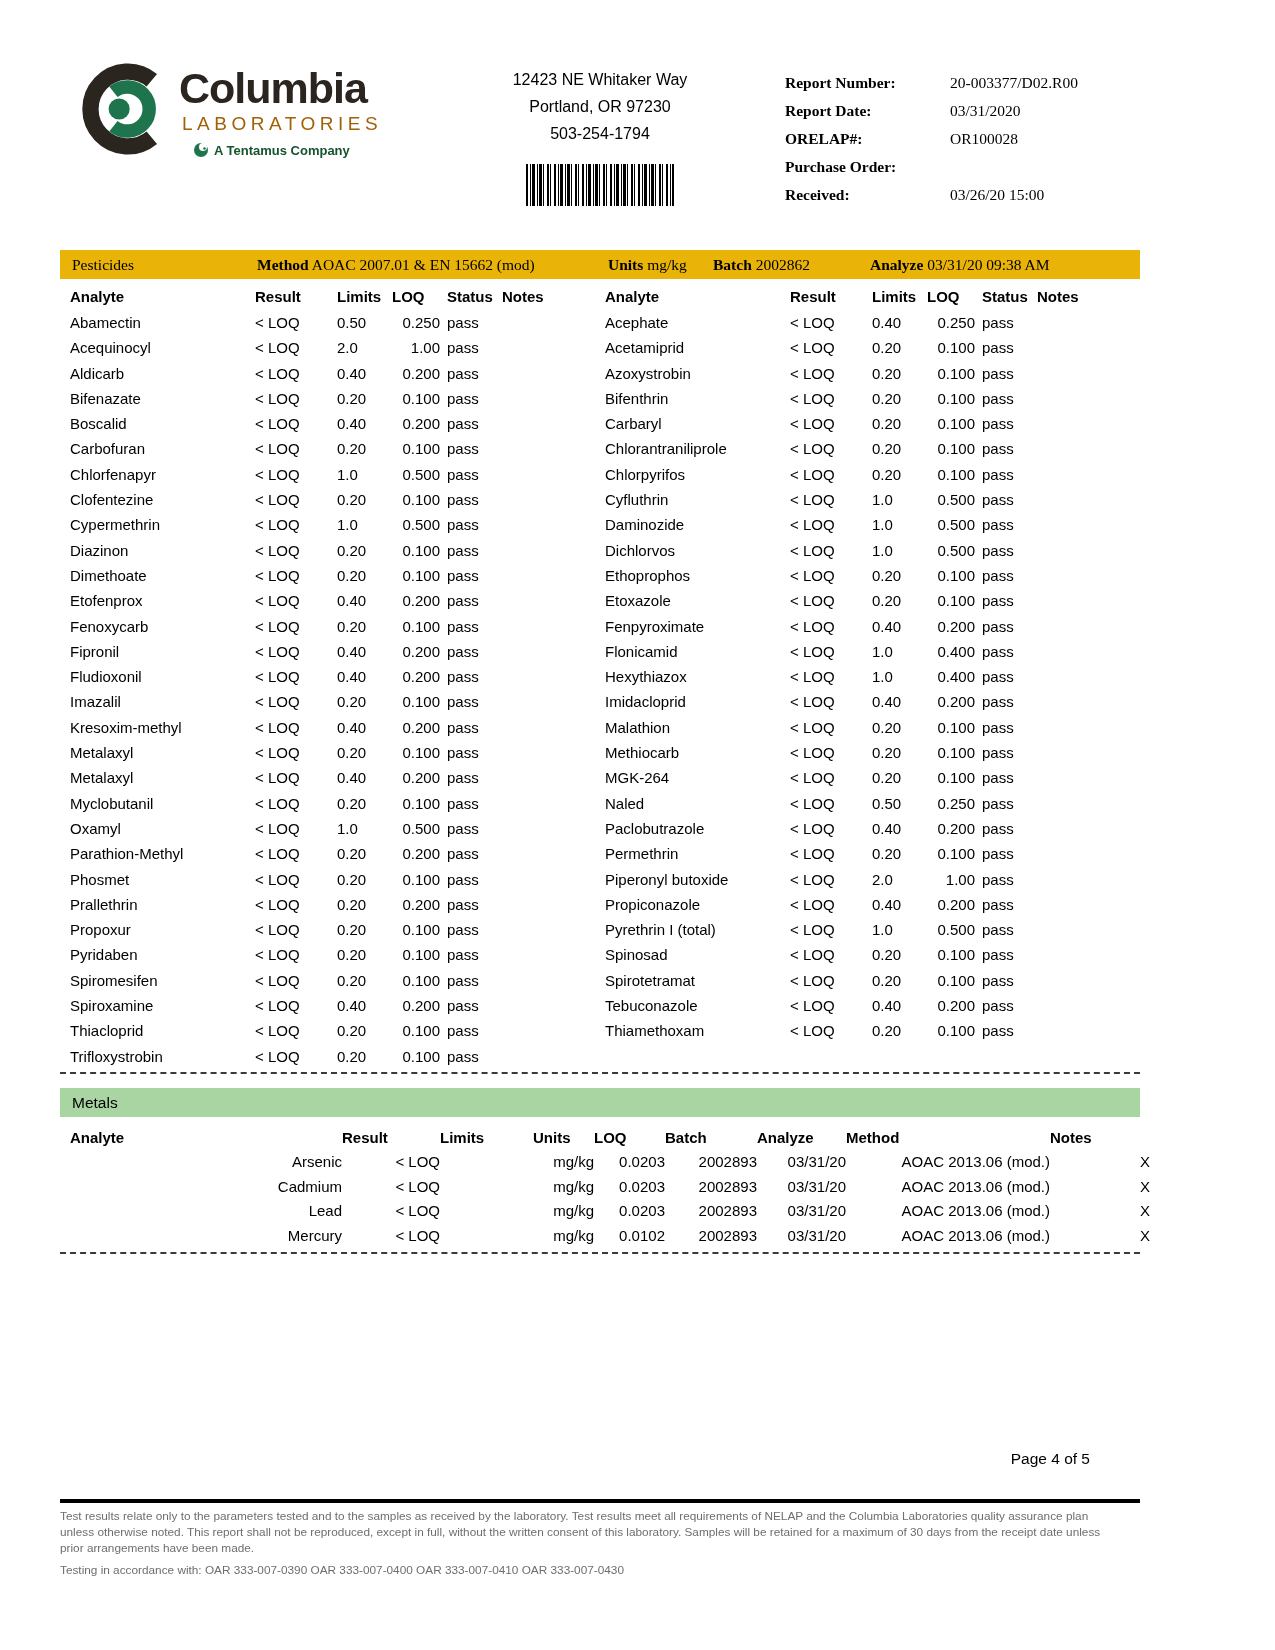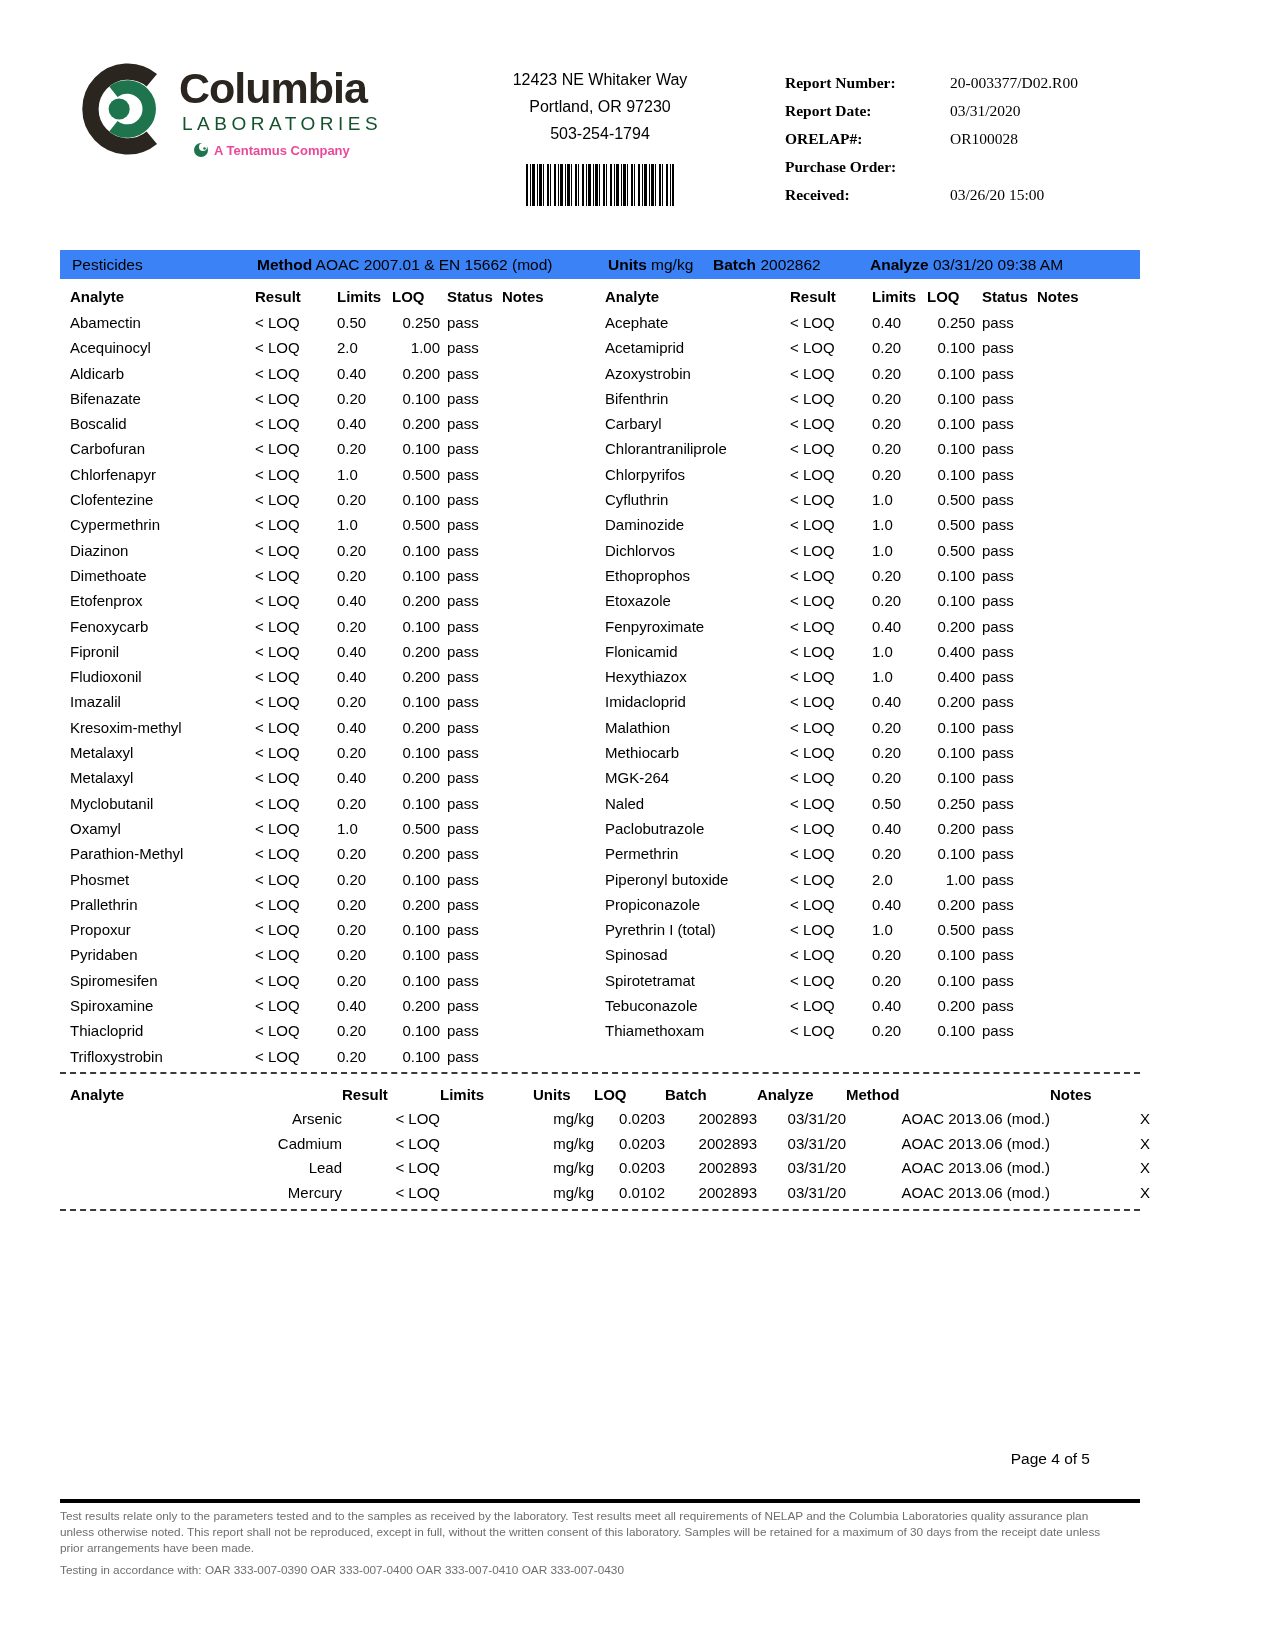--- a/index.html
+++ b/index.html
@@ -8,22 +8,22 @@
     position:relative; width:1275px; height:1650px; background:#fff;
     font-family:"Liberation Sans","DejaVu Sans",sans-serif; color:#000; overflow:hidden;
   }
 
   
   .header { position:absolute; top:60px; left:75px; right:85px; display:flex;justify-content:center; }
   .logo-block { width:355px; display:flex; }
   .logo-mark { width:96px; height:98px; flex:0 0 auto; }
   .logo-text { margin-left:8px; margin-top:6px; }
   .brand { font-size:43px; font-weight:bold; color:#2b2520; letter-spacing:-1px; line-height:1.05; }
-  .labs { font-size:19px; letter-spacing:4.5px; color:#14532d; margin-top:2px; margin-left:3px; }
-  .tagline { display:flex; align-items:center; font-size:13px; font-weight:bold; color:#ec4899; margin-top:7px; margin-left:14px; }
+  .labs { font-size:19px; letter-spacing:4.5px; color:#a16207; margin-top:2px; margin-left:3px; }
+  .tagline { display:flex; align-items:center; font-size:13px; font-weight:bold; color:#14532d; margin-top:7px; margin-left:14px; }
   .tagline svg { margin-right:5px; }
   .center-block { width:290px; margin-left:25px; text-align:center; font-size:16px; line-height:27px; margin-top:6px; }
   .barcode { width:148px; height:42px; margin:17px auto 0;
     background:repeating-linear-gradient(90deg,
       #000 0 2px,#fff 2px 4px,#000 4px 5px,#fff 5px 6px,#000 6px 9px,#fff 9px 11px,
       #000 11px 12px,#fff 12px 13px,#000 13px 16px,#fff 16px 17px,#000 17px 18px,
       #fff 18px 21px,#000 21px 23px,#fff 23px 24px,#000 24px 25px,#fff 25px 28px);
   }
   .report-block { margin-left:auto; width:405px; font-size:15.5px; margin-top:14px;font-family:Liberation Serif, serif; }
   .info-row { display:flex; margin-bottom:10px; }
@@ -111,21 +111,21 @@
       </div>
       <div class="info-row">
         <span class="info-label">Received:</span>
         <span>03/26/20  15:00</span>
       </div>
     </div>
   </div>
 
   <div class="content">
 
-    <div class="section-bar" style="background:#3b82f6;">
+    <div class="section-bar" style="background:#eab308;font-family:Liberation Serif, serif;">
       <span class="bar-seg" style="left:12px">Pesticides</span>
       <span class="bar-seg" style="left:197px">
         <span class="b">Method</span>
         <span>AOAC 2007.01 &amp; EN 15662 (mod)</span>
       </span>
       <span class="bar-seg" style="left:548px">
         <span class="b">Units</span>
         <span>mg/kg</span>
       </span>
       <span class="bar-seg" style="left:653px">
@@ -691,20 +691,23 @@
               <span class="c-loq">0.100</span>
               <span class="c-status">pass</span>
               <span></span>
             </div>
           </div>
       </div>
     </div>
 
     <div class="dashed dash-pest"></div>
 
+    <div class="section-bar metals-bar" style="background:#a8d5a1;">
+      <span class="bar-seg" style="left:12px">Metals</span>
+    </div>
 
     <div class="mhead">
       <span>Analyte</span>
       <span>Result</span>
       <span>Limits</span>
       <span>Units</span>
       <span>LOQ</span>
       <span>Batch</span>
       <span>Analyze</span>
       <span>Method</span>

